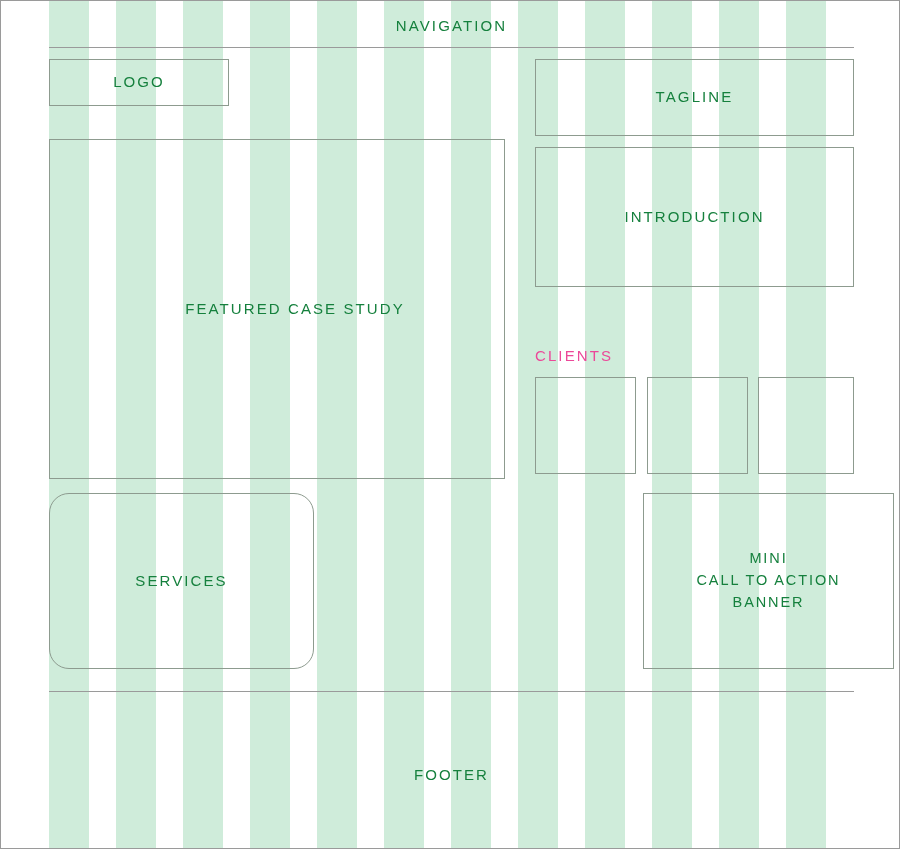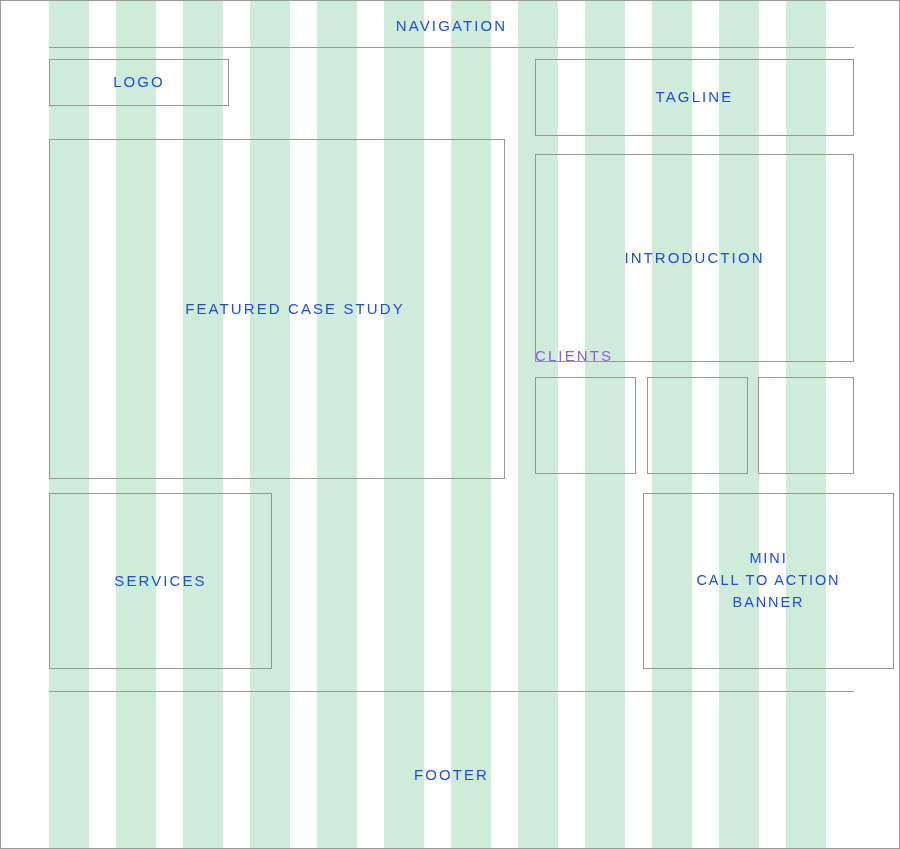--- a/index.html
+++ b/index.html
@@ -32,33 +32,33 @@
     position:absolute;
     box-sizing:border-box;
     border:1px solid #8d9b8f;
     background:transparent;
     display:flex;
     align-items:center;
     justify-content:center;
     text-align:center;
   }
   .label {
-    color:#1d4ed8;
+    color:#15803d;
     font-size:15px;
     letter-spacing:2.1px;
     line-height:1.5;
     white-space:pre-line;
     font-weight:400;
   }
   .label.small { font-size:14.5px; letter-spacing:1.9px; }
 
   
   .caption {
     position:absolute;
-    color:#8b5cf6;
+    color:#ec4899;
     font-size:15px;
     letter-spacing:2.1px;
     white-space:nowrap;
   }
 
   
   .rule {
     position:absolute;
     height:1px;
     background:#9a9a9a;
@@ -96,31 +96,31 @@
   </div>
 
   <div class="box" style="left:534px; top:58px; width:319px; height:77px;">
     <span class="label">TAGLINE</span>
   </div>
 
   <div class="box" style="left:48px; top:138px; width:456px; height:340px;padding-left:36px;">
     <span class="label">FEATURED CASE STUDY</span>
   </div>
 
-  <div class="box" style="left:534px; top:153px; width:319px; height:208px;">
+  <div class="box" style="left:534px; top:146px; width:319px; height:140px;">
     <span class="label">INTRODUCTION</span>
   </div>
 
   <span class="caption" style="left:534px; top:346px;">CLIENTS</span>
 
   <div class="box" style="left:534px; top:376px; width:101px; height:97px;"></div>
   <div class="box" style="left:646px; top:376px; width:101px; height:97px;"></div>
   <div class="box" style="left:757px; top:376px; width:96px; height:97px;"></div>
 
-  <div class="box" style="left:48px; top:492px; width:223px; height:176px;">
+  <div class="box" style="left:48px; top:492px; width:265px; height:176px;border-radius:20px;">
     <span class="label">SERVICES</span>
   </div>
 
 
   <div class="box" style="left:602px; top:492px; width:251px; height:176px;margin-left:40px;">
     <span class="label small">MINI
 CALL TO ACTION
 BANNER</span>
   </div>
 

